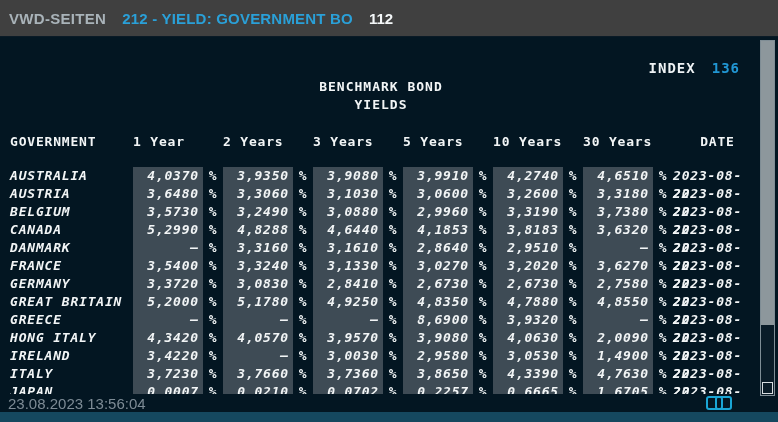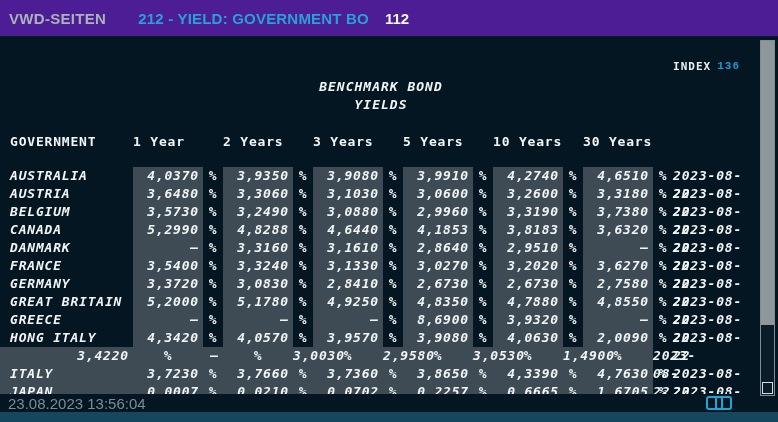--- a/index.html
+++ b/index.html
@@ -3,38 +3,38 @@
 <meta charset="utf-8">
 <style>
   html,body{margin:0;padding:0;background:#02111c;}
   .screen{
     position:relative;width:778px;height:422px;overflow:hidden;
     background:#031622;font-family:"DejaVu Sans Mono",monospace;
   }
   
   .topbar{
     position:absolute;top:0;left:0;width:778px;height:36px;
-    background:#4c1d95;display:flex;align-items:center;
+    background:#404040;display:flex;align-items:center;
     font-family:"Liberation Sans",sans-serif;font-weight:bold;font-size:15px;
     border-bottom:1px solid #0a1a26;
   }
   .topbar .app{color:#a9b3b9;margin-left:9px;letter-spacing:.3px;}
-  .topbar .pagelink{color:#2aa0d8;margin-left:32px;letter-spacing:.2px;cursor:pointer;}
+  .topbar .pagelink{color:#2aa0d8;margin-left:16px;letter-spacing:.2px;cursor:pointer;}
   .topbar .pagenum{color:#f4f7f8;margin-left:16px;}
   
   .indexrow{
-    position:absolute;top:60px;right:38px;display:flex;gap:6px;
-    font-weight:bold;font-size:11px;letter-spacing:1px;
+    position:absolute;top:60px;right:38px;display:flex;gap:16px;
+    font-weight:bold;font-size:14px;letter-spacing:1px;
   }
   .indexrow .lbl{color:#eef2f4;}
-  .indexrow .val{color:#2196d3;font-family:Liberation Mono, monospace;}
+  .indexrow .val{color:#2196d3;}
   
   .pgtitle{
     position:absolute;top:78px;left:0;width:762px;text-align:center;
-    color:#f2f5f6;font-weight:bold;font-size:13px;line-height:18px;letter-spacing:1px;font-style:italic;
+    color:#f2f5f6;font-weight:bold;font-size:13px;line-height:18px;letter-spacing:1px;
   }
   
   .grid{
     display:grid;
     grid-template-columns:133px 70px 20px 70px 20px 70px 20px 70px 20px 70px 20px 70px 20px 89px;
     width:762px;color:#f2f5f6;font-weight:bold;font-size:13px;letter-spacing:.8px;
   }
   .thead{position:absolute;top:134px;left:0;height:16px;line-height:16px;}
   .thead .h{text-align:left;}
   .thead .hcountry{text-align:left;padding-left:10px;}
@@ -97,20 +97,21 @@
     <div class="h">2 Years</div>
     <div></div>
     <div class="h">3 Years</div>
     <div></div>
     <div class="h">5 Years</div>
     <div></div>
     <div class="h">10 Years</div>
     <div></div>
     <div class="h">30 Years</div>
     <div></div>
+    <div class="hdate">DATE</div>
   </div>
 
   <div class="rows">
     <div class="grid trow">
       <div class="country">AUSTRALIA</div>
       <div class="val">4,0370</div>
       <div class="pct">%</div>
       <div class="val">3,9350</div>
       <div class="pct">%</div>
       <div class="val">3,9080</div>
@@ -271,20 +272,21 @@
       <div class="val">3,9080</div>
       <div class="pct">%</div>
       <div class="val">4,0630</div>
       <div class="pct">%</div>
       <div class="val">2,0090</div>
       <div class="pct">%</div>
       <div class="date">2023-08-22</div>
     </div>
 
     <div class="grid trow">
+      <div class="country">IRELAND</div>
       <div class="val">3,4220</div>
       <div class="pct">%</div>
       <div class="val">–</div>
       <div class="pct">%</div>
       <div class="val">3,0030</div>
       <div class="pct">%</div>
       <div class="val">2,9580</div>
       <div class="pct">%</div>
       <div class="val">3,0530</div>
       <div class="pct">%</div>

